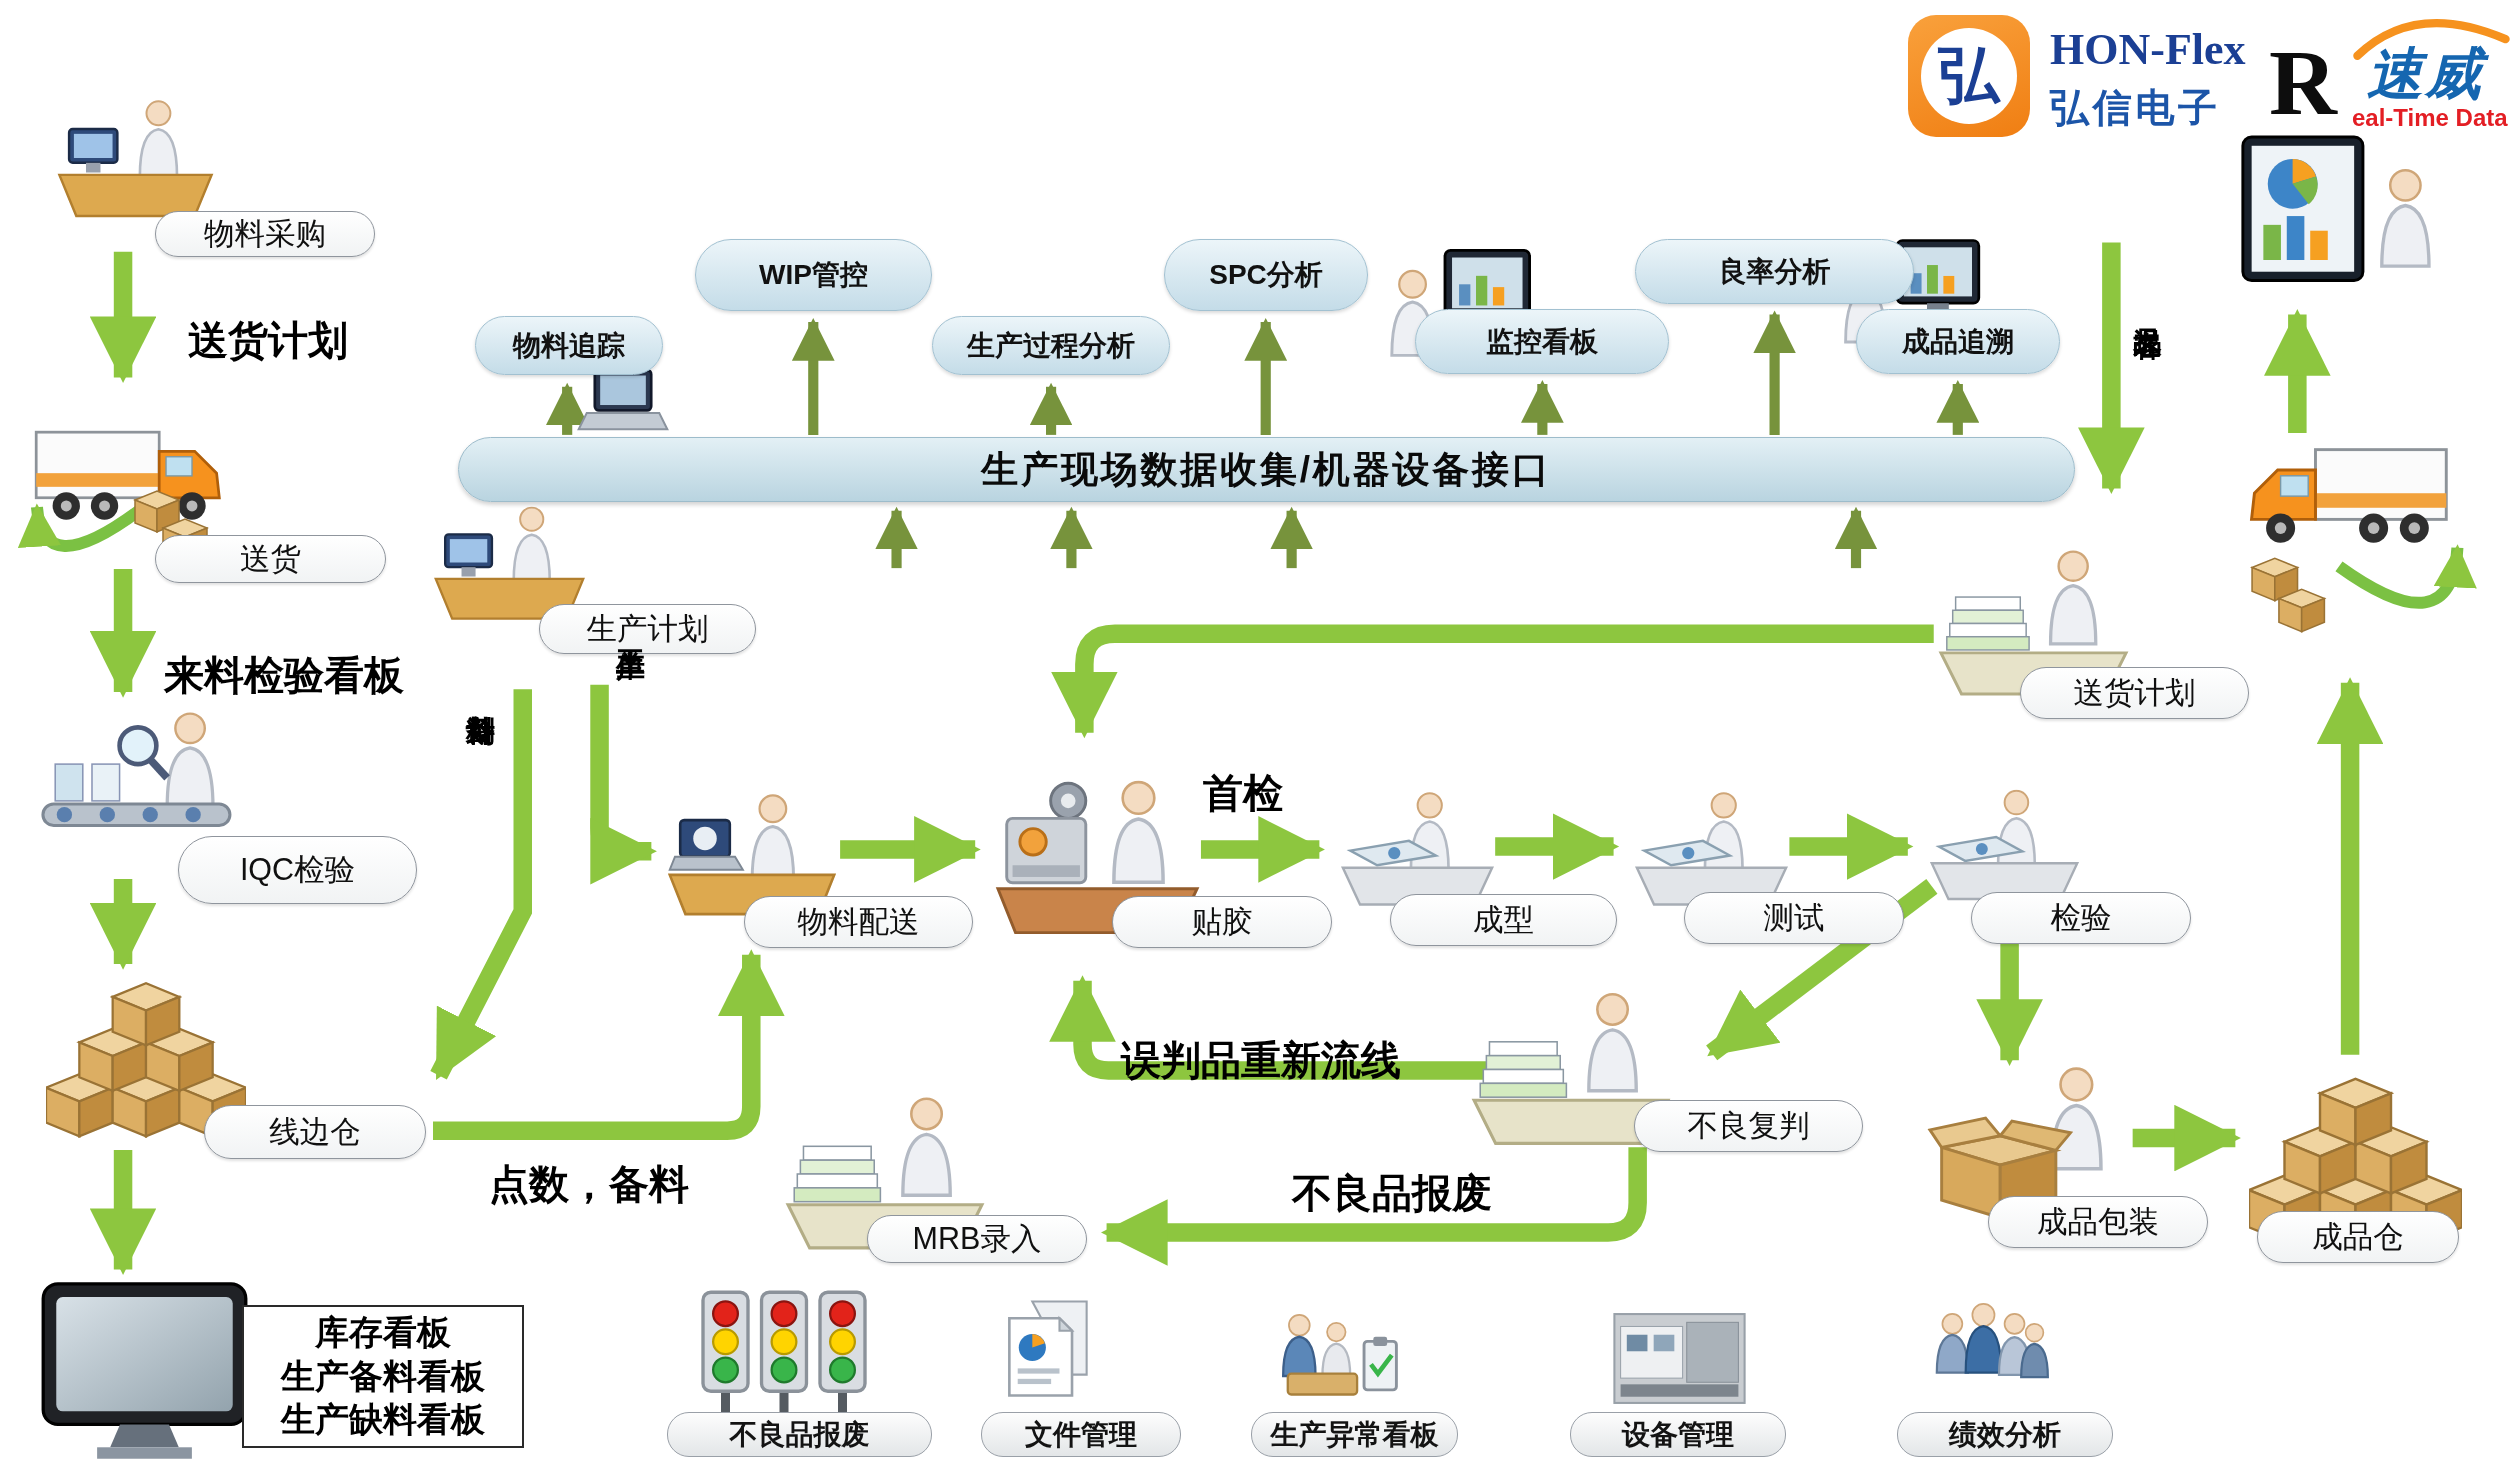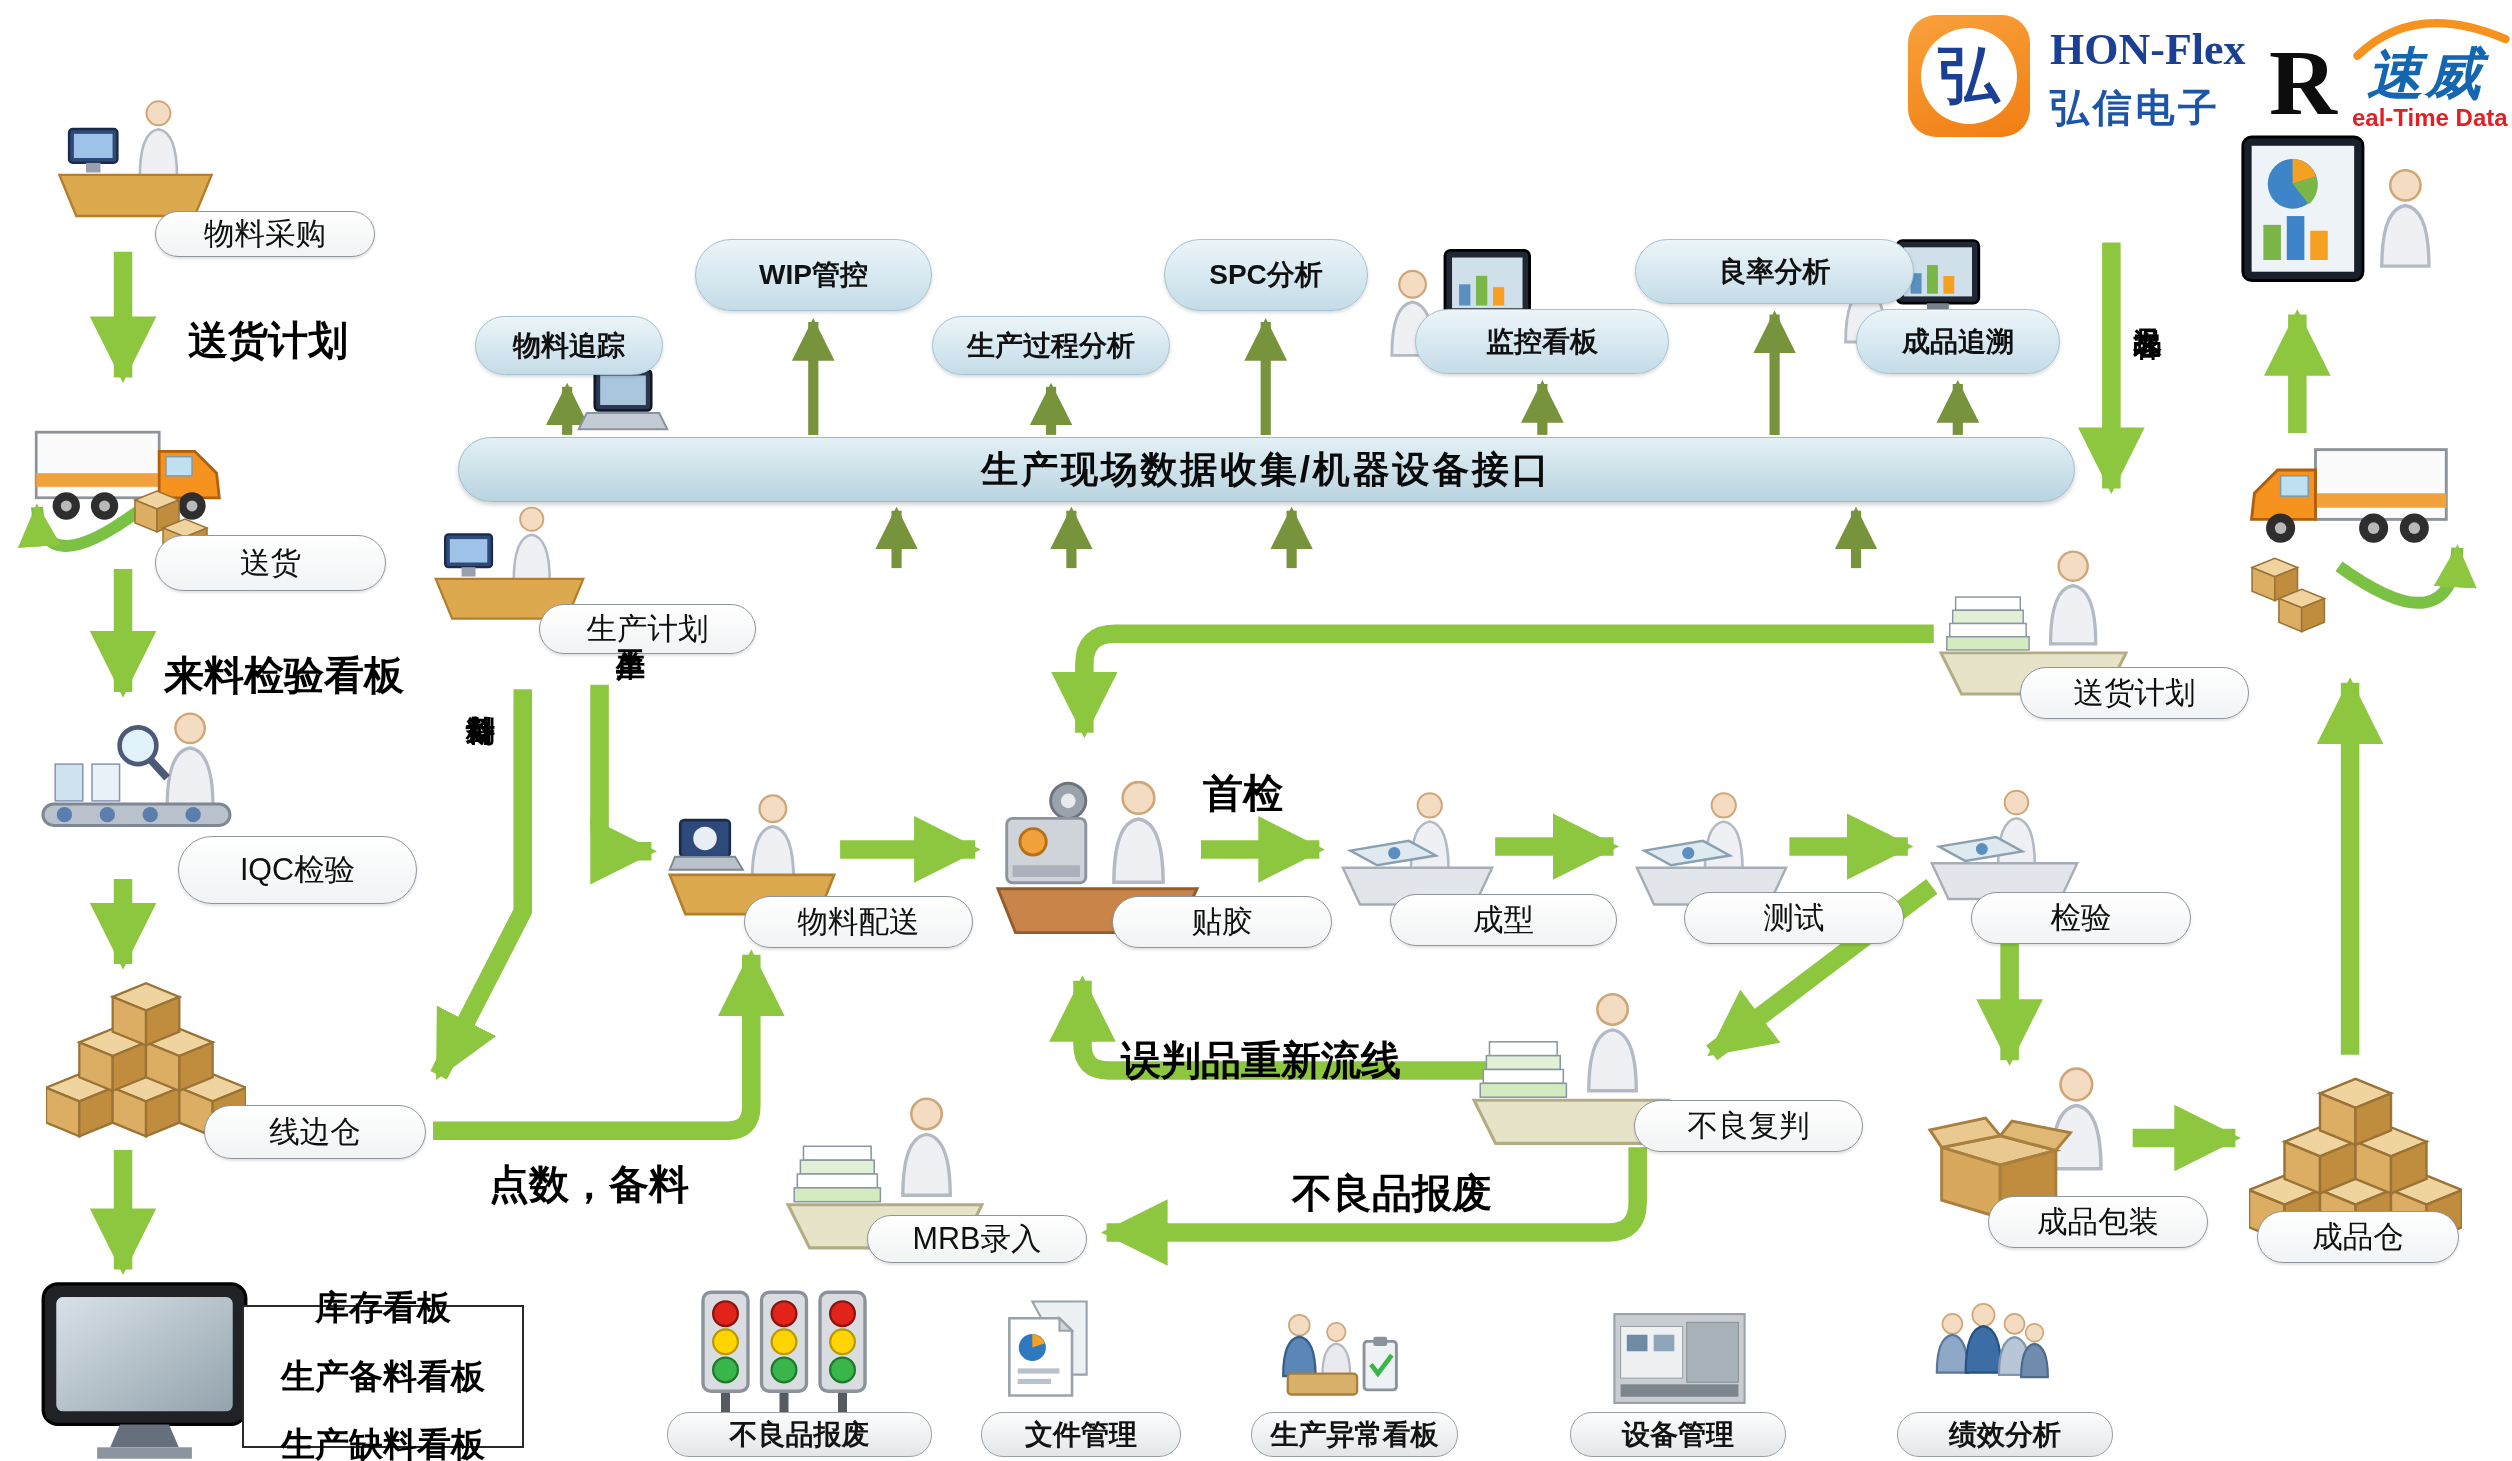--- a/index.html
+++ b/index.html
@@ -28,21 +28,21 @@
     background:linear-gradient(180deg,#e3f0f5 0%,#b9d4e0 100%);
     border:1.9px solid #9dbccb; border-radius:37px; font-size:37px; font-weight:bold;
     letter-spacing:2.8px; color:#0a0a0a; box-shadow:0 2.8px 4.6px rgba(0,0,0,0.18);
   }
   .note { position:absolute; z-index:4; font-size:40px; font-weight:bold; color:#000; white-space:nowrap; }
   .vnote { position:absolute; z-index:4; font-size:29px; font-weight:bold; color:#000;
            writing-mode:vertical-rl; text-orientation:upright; }
   .kanban {
     position:absolute; z-index:4; background:#fff; border:2.8px solid #2a2a2a;
     display:flex; flex-direction:column; align-items:center; justify-content:center;
-    font-size:34px; font-weight:bold; line-height:1.28; text-align:center;gap:25px;
+    font-size:34px; font-weight:bold; line-height:1.28; text-align:center;
   }
   .blabel {
     position:absolute; z-index:4; display:flex; align-items:center; justify-content:center;
     background:linear-gradient(180deg,#fdfdfd 0%,#e3e6e8 100%);
     border:1.9px solid #9aa0a8; border-radius:22px; font-size:28px; font-weight:bold;
     color:#131313; white-space:nowrap;
   }
   
   .hf-badge {
     position:absolute; z-index:5; display:flex; align-items:center; justify-content:center;
@@ -383,21 +383,21 @@
 
   <div class="bubble" style="left:475px;top:316px;width:188px;height:59px">物料追踪</div>
   <div class="bubble" style="left:695px;top:239px;width:237px;height:72px">WIP管控</div>
   <div class="bubble" style="left:932px;top:316px;width:238px;height:59px">生产过程分析</div>
   <div class="bubble" style="left:1164px;top:239px;width:204px;height:72px">SPC分析</div>
   <div class="bubble" style="left:1415px;top:309px;width:254px;height:65px">监控看板</div>
   <div class="bubble" style="left:1635px;top:239px;width:279px;height:65px">良率分析</div>
   <div class="bubble" style="left:1856px;top:309px;width:204px;height:65px">成品追溯</div>
 
   <div class="pill" style="left:155px;top:211px;width:220px;height:46px">物料采购</div>
-  <div class="pill" style="left:155px;top:535px;width:231px;height:56px">送货</div>
+  <div class="pill" style="left:155px;top:535px;width:231px;height:48px">送货</div>
   <div class="pill" style="left:178px;top:836px;width:239px;height:68px">IQC检验</div>
   <div class="pill" style="left:204px;top:1105px;width:222px;height:54px">线边仓</div>
   <div class="pill" style="left:539px;top:604px;width:217px;height:50px">生产计划</div>
   <div class="pill" style="left:744px;top:896px;width:229px;height:52px">物料配送</div>
   <div class="pill" style="left:1112px;top:896px;width:220px;height:52px">贴胶</div>
   <div class="pill" style="left:1390px;top:894px;width:227px;height:52px">成型</div>
   <div class="pill" style="left:1684px;top:892px;width:220px;height:52px">测试</div>
   <div class="pill" style="left:1971px;top:892px;width:220px;height:52px">检验</div>
   <div class="pill" style="left:2020px;top:667px;width:229px;height:52px">送货计划</div>
   <div class="pill" style="left:1634px;top:1100px;width:229px;height:52px">不良复判</div>

